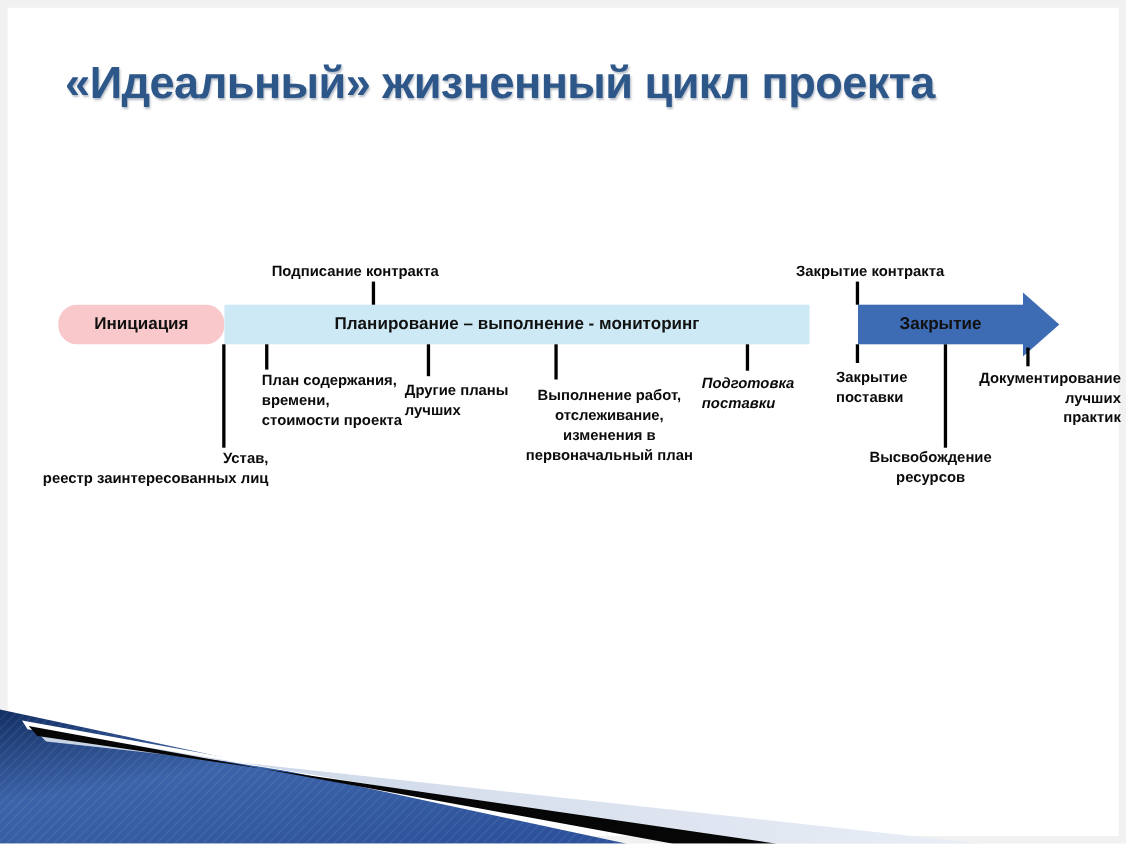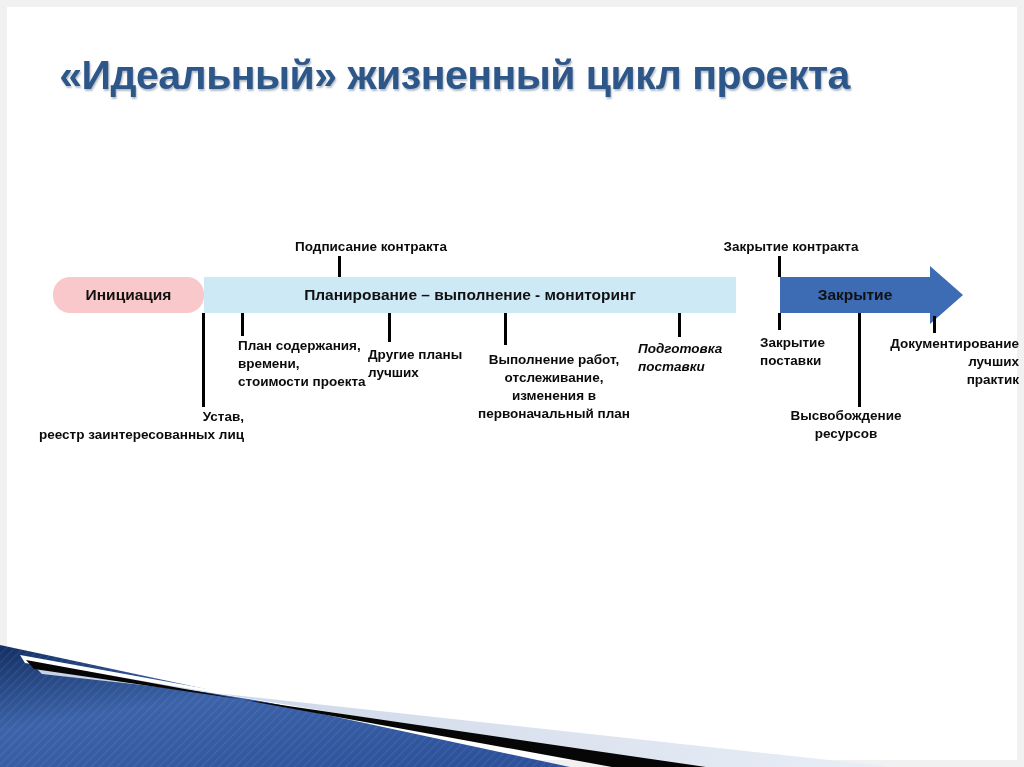--- a/index.html
+++ b/index.html
@@ -48,21 +48,21 @@
   .tick-b4{left:678px;top:313px;height:24px;}
   .tick-b5{left:778px;top:313px;height:17px;}
   .tick-b6{left:858px;top:313px;height:94px;}
   .tick-b7{left:933px;top:316px;height:17px;}
   
   .lbl{
     position:absolute;z-index:2;color:#0b0b0b;
     font-size:13.5px;font-weight:700;line-height:18px;
     white-space:pre-line;
   }
-  .lbl-m0{left:247px;top:238px;width:200px;text-align:right;}
+  .lbl-m0{left:247px;top:238px;width:200px;text-align:left;}
   .lbl-m1{left:691px;top:238px;width:200px;text-align:center;}
   .lbl-d0{left:36px;top:408px;width:208px;text-align:right;}
   .lbl-d1{left:238px;top:337px;width:140px;text-align:left;}
   .lbl-d2{left:368px;top:346px;width:110px;text-align:left;}
   .lbl-d3{left:474px;top:351px;width:160px;text-align:center;}
   .lbl-d4{left:638px;top:340px;width:104px;text-align:left;font-style:italic;}
   .lbl-d5{left:760px;top:334px;width:90px;text-align:left;}
   .lbl-d6{left:784px;top:407px;width:124px;text-align:center;}
   .lbl-d7{left:879px;top:335px;width:140px;text-align:right;}
   

